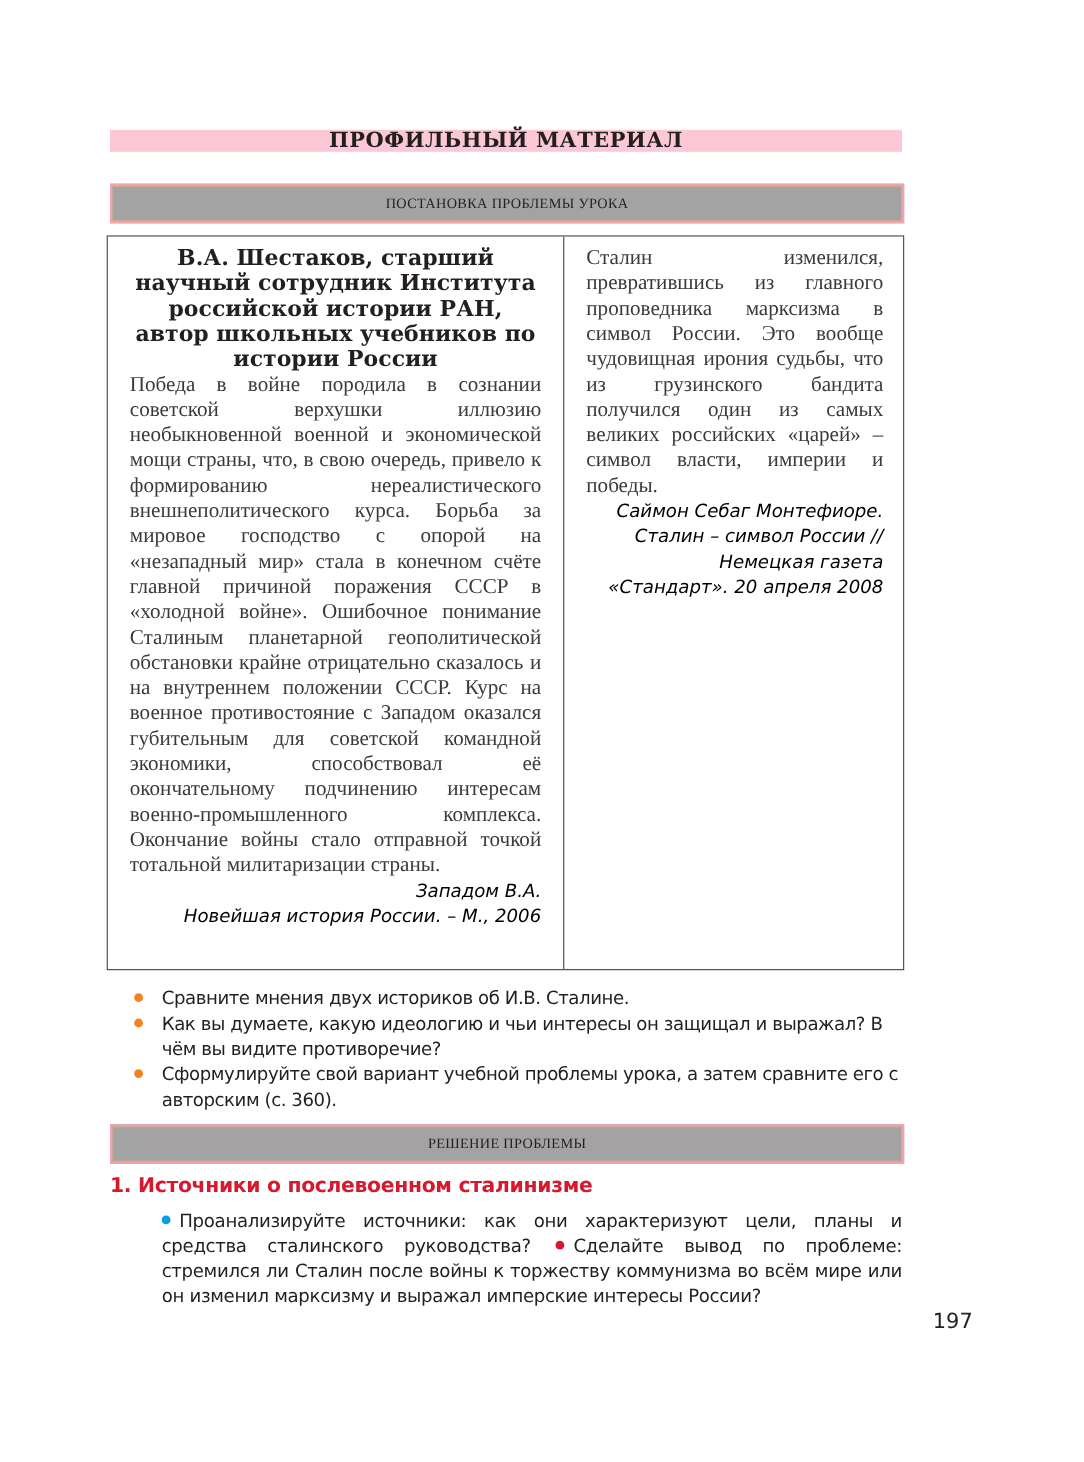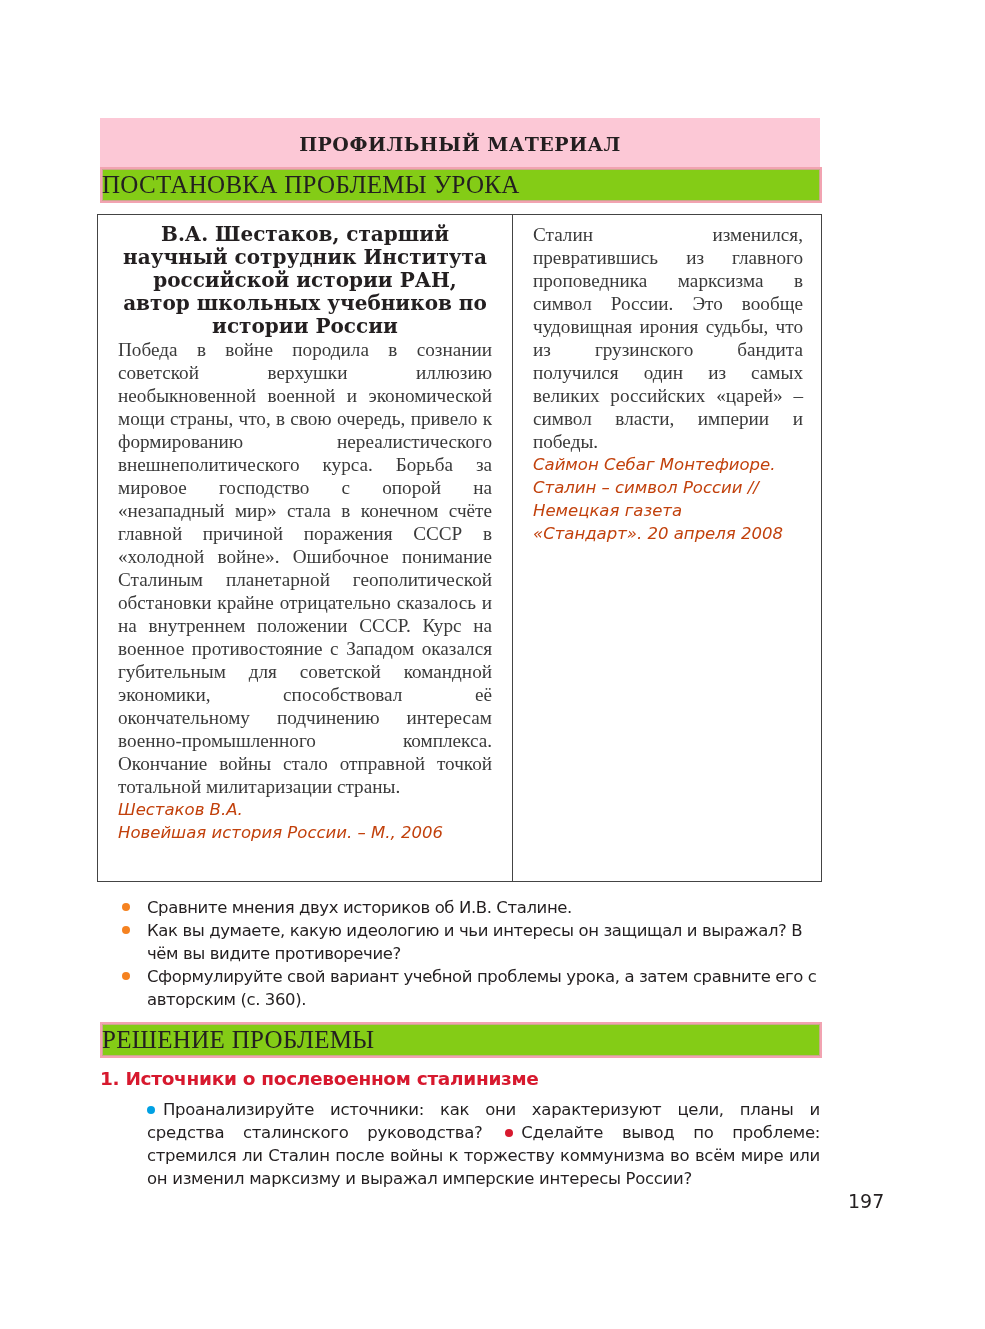--- a/index.html
+++ b/index.html
@@ -1,50 +1,50 @@
 <!DOCTYPE html>
 <html><head>
 <meta charset="utf-8">
 <style>
   html, body { margin: 0; padding: 0; }
   body {
     width: 985px; height: 1329px; background: #ffffff; position: relative;
     font-family: "Liberation Serif", serif; color: #231f20; overflow: hidden;
   }
   .banner-pink {
-    position: absolute; left: 100px; top: 118px; width: 720px; height: 52px;
+    position: absolute; left: 100px; top: 118px; width: 720px; height: 20px;
     background: #fcc8d6; display: flex; align-items: center; justify-content: center;
     font-family: "DejaVu Serif", serif; font-weight: bold; font-size: 19px; letter-spacing: 0.5px;
   }
   .banner-peach {
     position: absolute; left: 100px; width: 718px; height: 32px;
-    background: #84cc16; border: 2px solid #f2a3b1; box-shadow: inset 0 0 0 1px #c9a98b;
-    display: flex; align-items: center; 
-    font-family: "Liberation Serif", serif; font-size: 25px; letter-spacing: 0.3px;
+    background: #a3a3a3; border: 2px solid #f2a3b1; box-shadow: inset 0 0 0 1px #c9a98b;
+    display: flex; align-items: center; justify-content: center;
+    font-family: "Liberation Serif", serif; font-size: 13px; letter-spacing: 0.3px;
   }
   .banner-peach.b1 { top: 167px; }
   .banner-peach.b2 { top: 1022px; }
   .sources-table {
     position: absolute; left: 97px; top: 214px; width: 725px; height: 668px;
     border: 1.5px solid #444; display: flex; box-sizing: border-box;
   }
   .col { box-sizing: border-box; padding: 8px 20px 0 20px; }
   .col.left { width: 415px; border-right: 1.5px solid #444; }
   .col.right { flex: 1; padding: 8px 18px 0 20px; }
   .author {
     font-family: "DejaVu Serif", serif; font-weight: bold; font-size: 20px; line-height: 23px;
     text-align: center; margin: 0;
   }
   .quote {
     font-family: "Liberation Serif", serif; font-size: 19.2px; line-height: 23px;
     text-align: justify; margin: 0; color: #3a3a3a;
   }
   .cite {
     font-family: "DejaVu Sans", sans-serif; font-style: italic; font-size: 16.5px; line-height: 23px;
-    text-align: left; margin: 0; color: #c2410c;
+    text-align: right; margin: 0; color: #000000;
   }
   .tasks { position: absolute; left: 118px; top: 896px; width: 705px; }
   .task {
     position: relative; padding-left: 29px;
     font-family: "DejaVu Sans", sans-serif; font-size: 16.5px; line-height: 23px; color: #231f20;
     letter-spacing: -0.4px;
   }
   .bullet {
     position: absolute; left: 4px; top: 7px; width: 8px; height: 8px; border-radius: 50%;
     background: #f58220;
@@ -75,21 +75,21 @@
 </div>
 
 <div class="banner-peach b1">
   <span>ПОСТАНОВКА ПРОБЛЕМЫ УРОКА</span>
 </div>
 
 <div class="sources-table">
   <div class="col left">
     <p class="author">В.А. Шестаков, старший научный сотрудник Института российской истории РАН, автор школьных учеб­ников по истории России</p>
     <p class="quote">Победа в войне породила в сознании советской верхушки иллюзию необыкновенной военной и экономической мощи страны, что, в свою очередь, привело к формированию нереалистического внешнеполитического курса. Борьба за мировое господство с опорой на «незападный мир» стала в конечном счёте главной причиной поражения СССР в «холодной войне». Ошибочное понимание Сталиным планетарной геополитической обстановки крайне отрицательно сказалось и на внутреннем положении СССР. Курс на военное противостояние с Западом оказался губительным для советской командной экономики, способствовал её окончательному подчинению интересам военно-промышленного комплекса. Окончание войны стало отправной точкой тотальной милитаризации страны.</p>
-    <p class="cite">Шестаков В.А.</p>
+    <p class="cite">Западом В.А.</p>
     <p class="cite">Новейшая история России. – М., 2006</p>
   </div>
   <div class="col right">
     <p class="quote">Сталин изменился, превратившись из главного проповедника марксизма в символ России. Это вообще чудовищная ирония судьбы, что из грузинского бандита получился один из самых великих российских «царей» – символ власти, империи и победы.</p>
     <p class="cite">Саймон Себаг Монтефиоре.</p>
     <p class="cite">Сталин – символ России //</p>
     <p class="cite">Немецкая газета</p>
     <p class="cite">«Стандарт». 20 апреля 2008</p>
   </div>
 </div>

